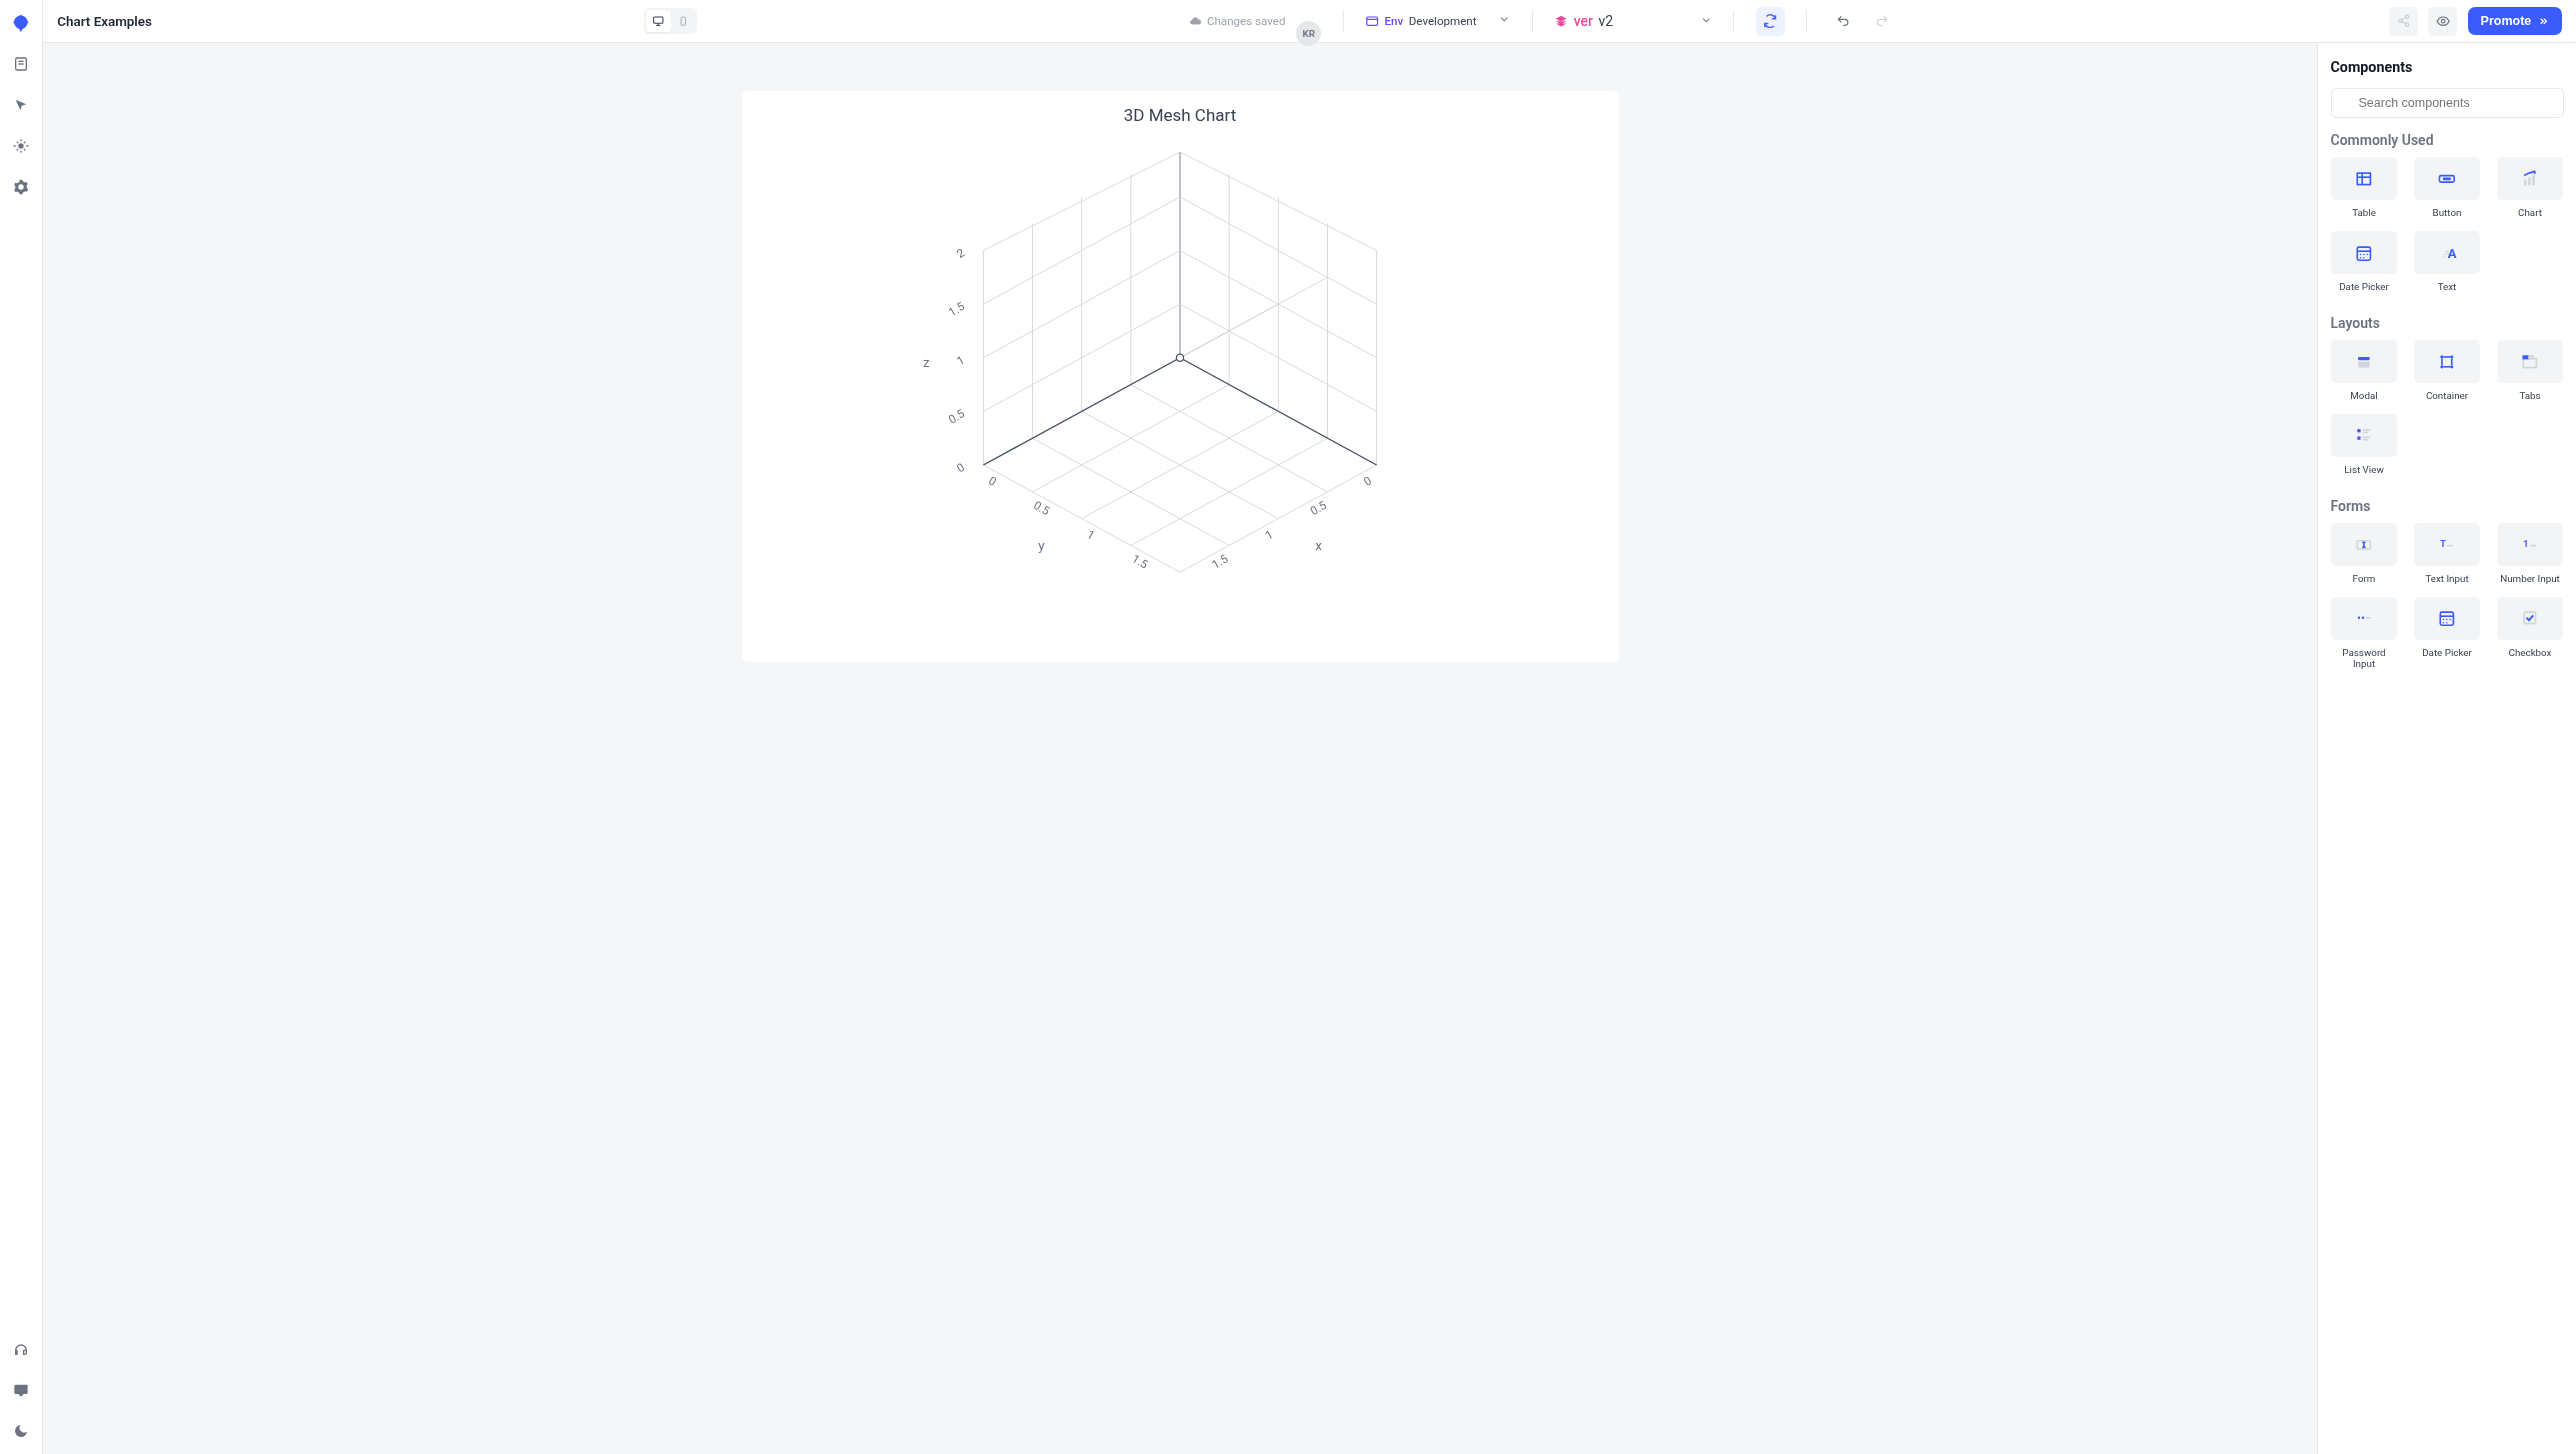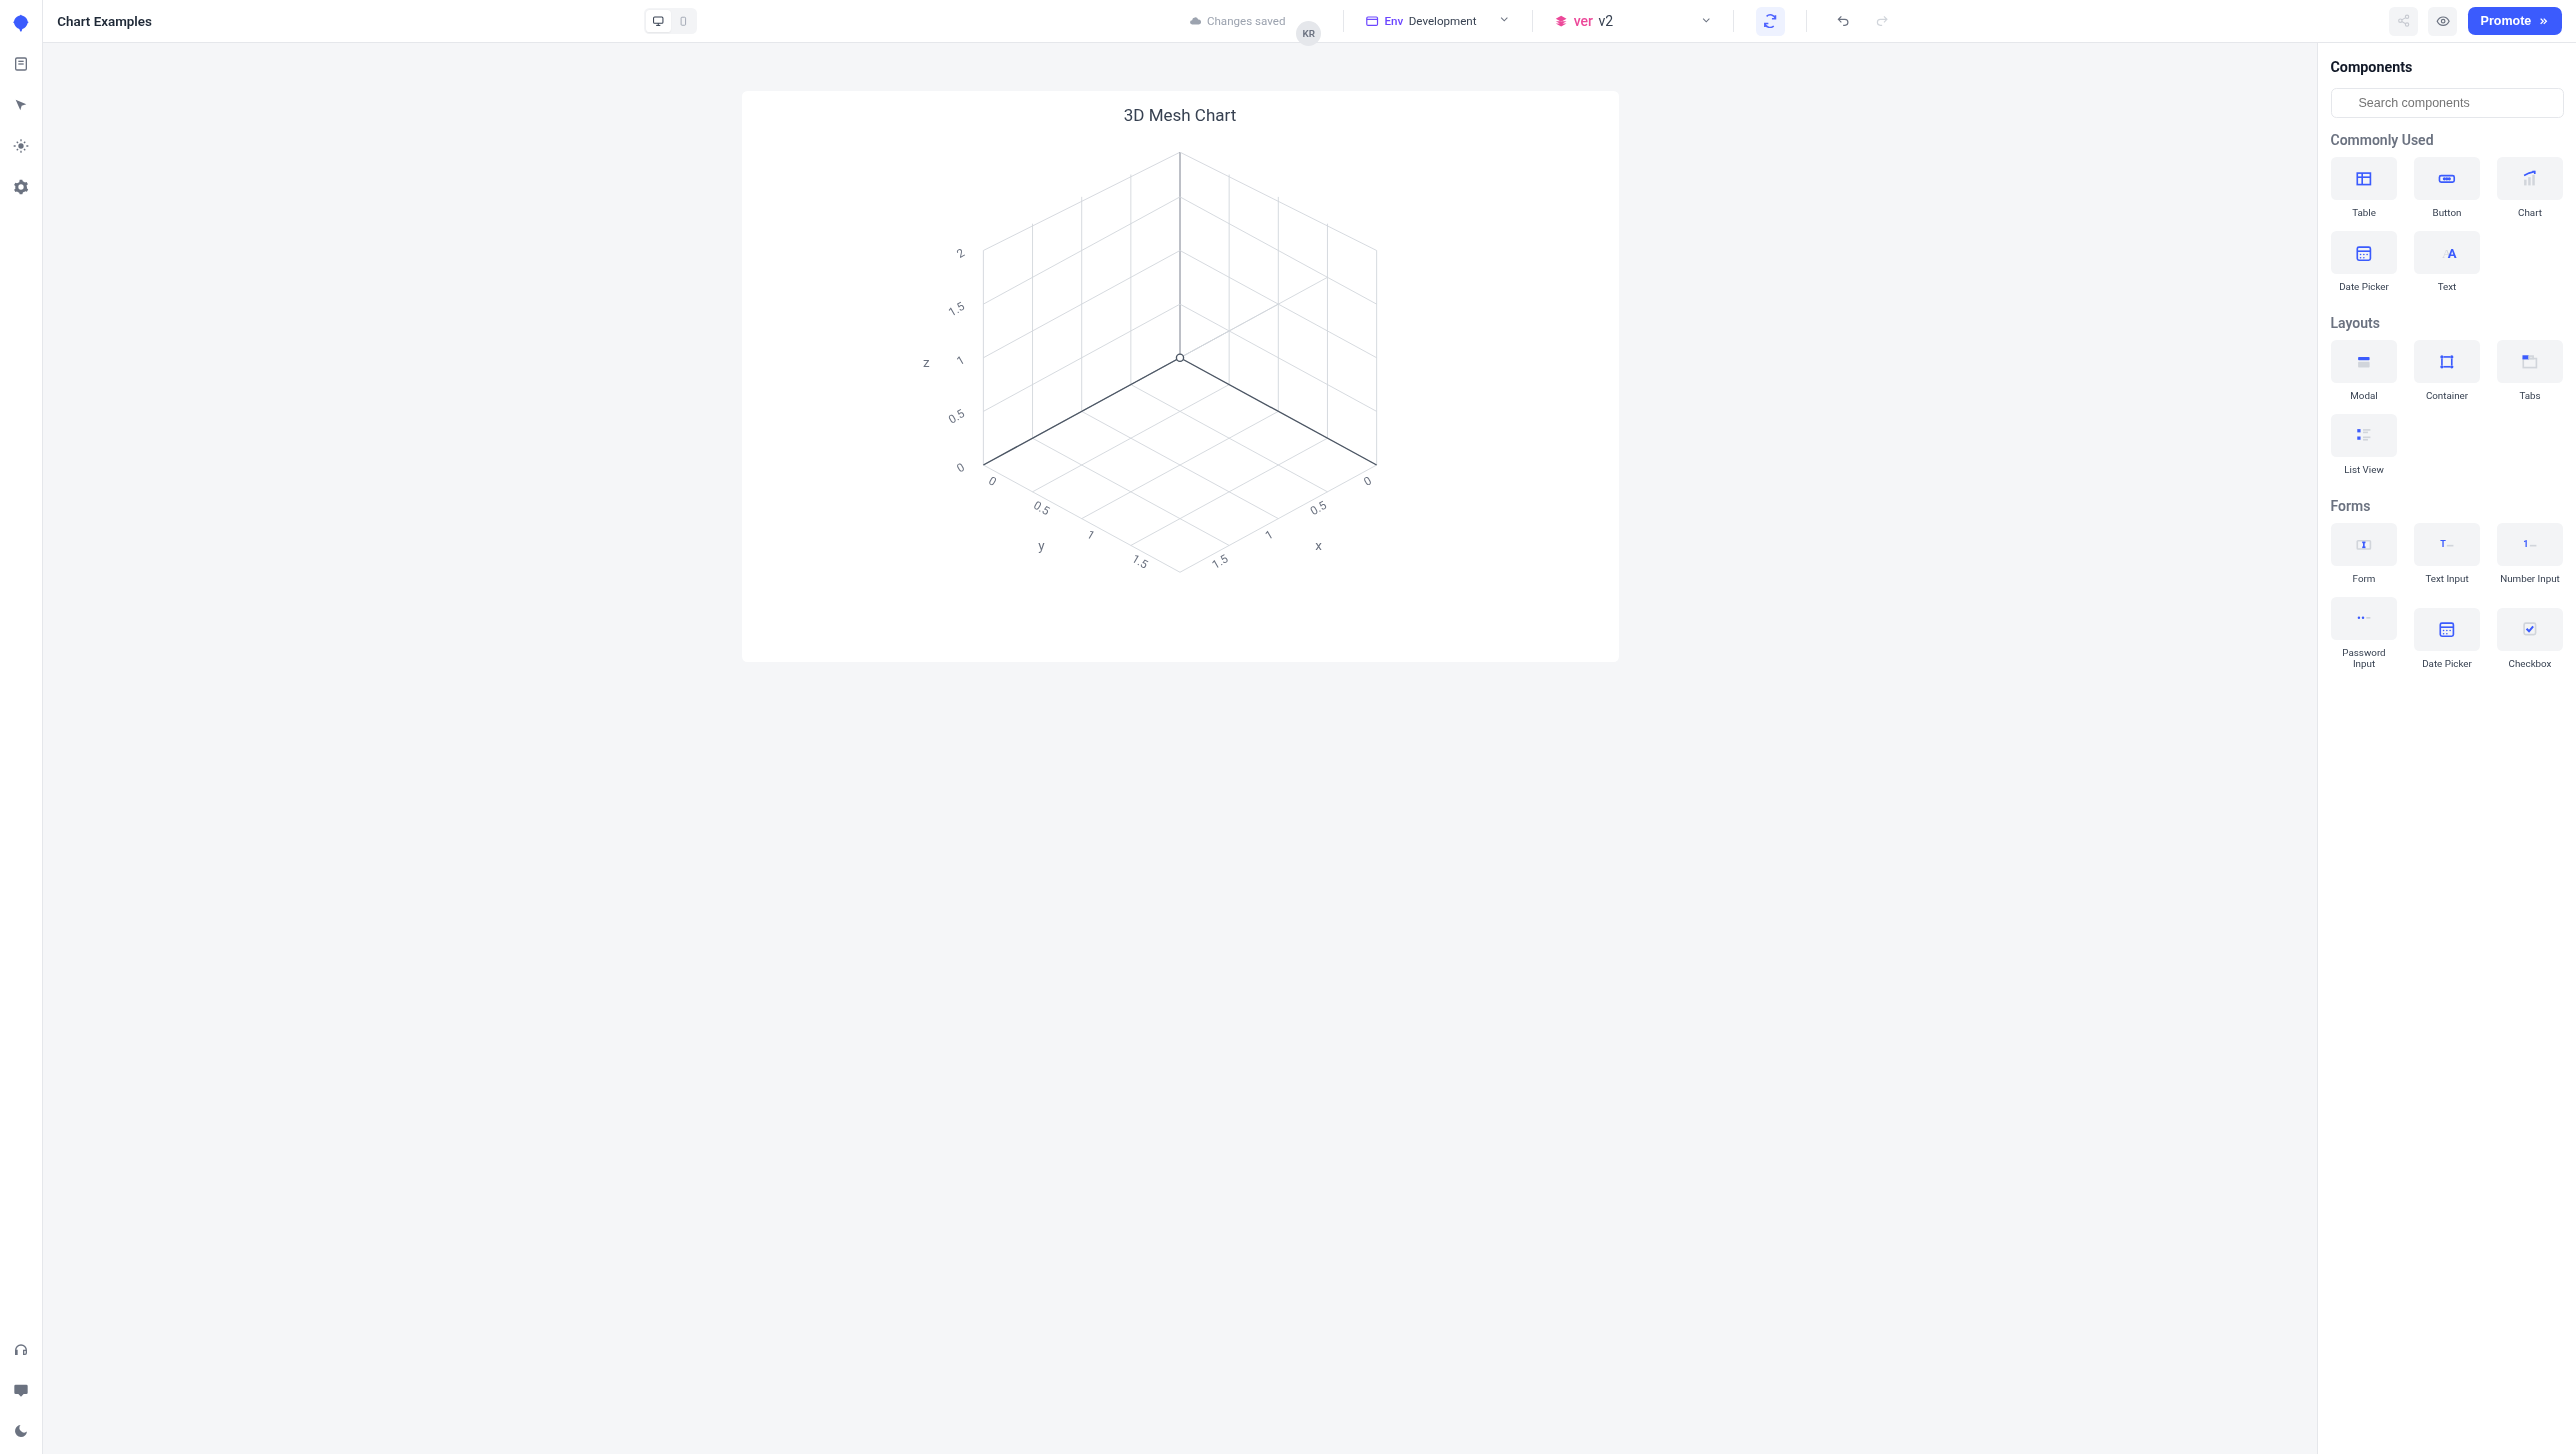--- a/index.html
+++ b/index.html
@@ -51,21 +51,21 @@
 .query-bar .exp-icon { color: #6b7280; }
 
 
 .right-panel { width: 259px; background: #fff; border-left: 0.9px solid #e5e7eb; padding: 16px 12.5px; overflow-y: auto; }
 .right-panel h2 { font-size: 14.3px; font-weight: 700; color: #111827; margin-bottom: 12.5px; }
 .search-box { width: 100%; border: 0.9px solid #e5e7eb; border-radius: 5.4px; padding: 7.2px 9px 7.2px 27px; font-size: 12.5px; color: #374151; background: #fff; position: relative; }
 .search-wrap { position: relative; margin-bottom: 14.3px; }
 .search-wrap .sicon { position: absolute; left: 9px; top: 50%; transform: translateY(-50%); color: #9ca3af; width: 12.5px; height: 12.5px; }
 .section-label { font-size: 14px; font-weight: 600; color: #6b7280; margin: 5.4px 0 9px; }
 .comp-grid { display: grid; grid-template-columns: repeat(3, 1fr); gap: 12.5px 16px; margin-bottom: 23px; }
-.comp-item { display: flex; flex-direction: column; align-items: center; gap: 7.2px; cursor: pointer; justify-content: flex-end; }
+.comp-item { display: flex; flex-direction: column; align-items: center; gap: 7.2px; cursor: pointer; }
 .comp-tile { width: 66px; height: 43px; background: #f3f4f6; border-radius: 5.4px; display: flex; align-items: center; justify-content: center; color: #3b5bfd; }
 .comp-tile svg { width: 19.7px; height: 19.7px; }
 .comp-label { font-size: 9.8px; color: #374151; text-align: center; }
 
 .chev-down { display:inline-block; }
 </style>
 </head>
 <body>
 
 <div class="app">

